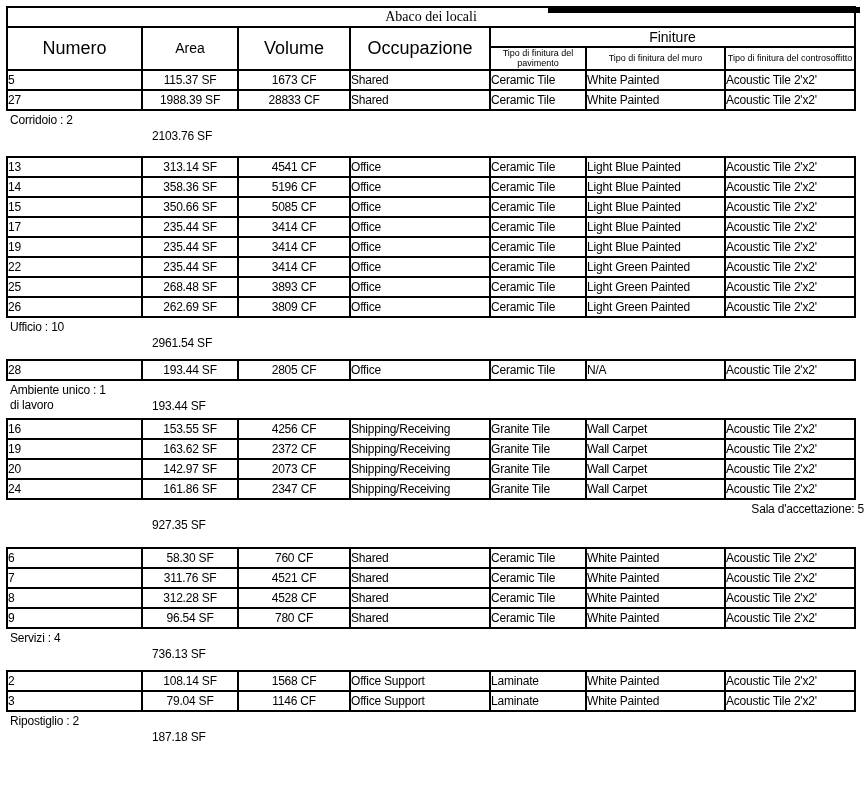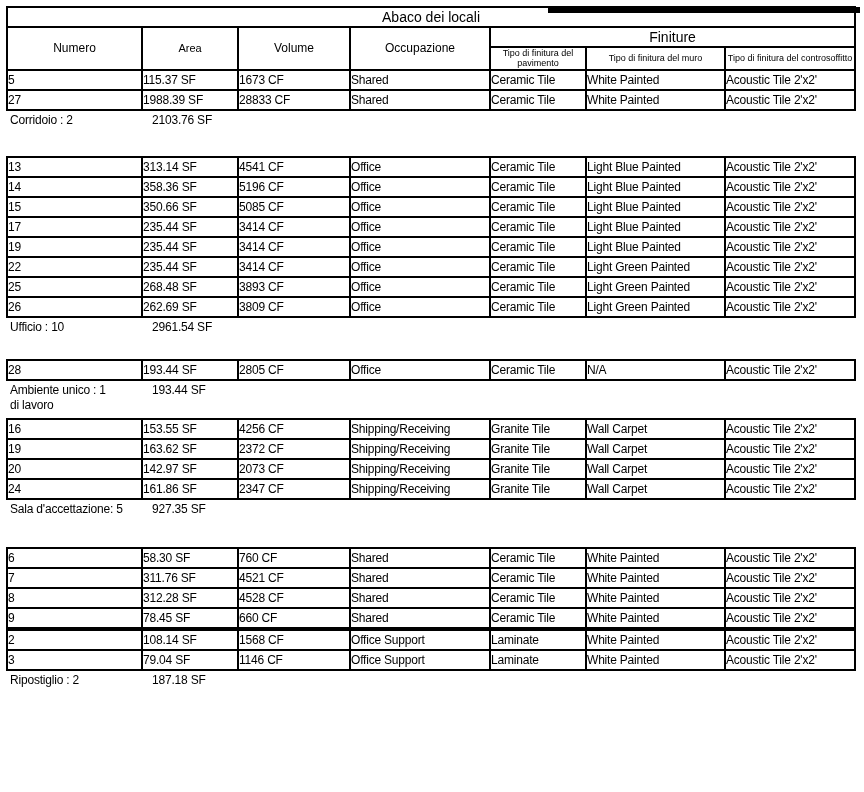--- a/index.html
+++ b/index.html
@@ -34,29 +34,30 @@
     overflow: hidden;
     font-weight: normal;
   }
 
   .r-title th {
     height: 18px;
     font-size: 14px;
     font-weight: bold;
     text-align: center;
     white-space: nowrap;
+    font-family: Liberation Serif, serif;
   }
   .h-main {
-    font-size: 12px;
+    font-size: 18px;
     font-weight: bold;
     text-align: center;
     vertical-align: middle;
     white-space: nowrap;
   }
-  .h-area { font-size: 11px; }
+  .h-area { font-size: 14px; }
   .h-band {
     height: 18px;
     font-size: 14px;
     font-weight: bold;
     text-align: center;
     white-space: nowrap;
   }
   .r-sub th {
     height: 20px;
     font-size: 9px;
@@ -69,37 +70,37 @@
 
   .r-data td {
     height: 18px;
     font-size: 12px;
     letter-spacing: -0.2px;
     white-space: nowrap;
     text-align: left;
     padding: 0 3px;
     vertical-align: middle;
   }
-  .r-data td.c-ctr { }
+  .r-data td.c-ctr { text-align: center; }
 
   .gfooter {
     position: relative;
     margin: 2px 0 0 6px;
     font-size: 12px;
     line-height: 15px;
     letter-spacing: -0.2px;
   }
   .gf-label, .gf-label2 { display: block; padding-left: 4px; white-space: nowrap; }
   .gf-label2:empty { display: none; }
-  .gf-total { position: absolute; left: 146px; top: 0; white-space: nowrap; }
+  .gf-total { position: absolute; left: 146px; top: 16px; white-space: nowrap; }
 
   .f-g1 { margin-bottom: 28px; }
   .f-g2 { margin-bottom: 24px; }
   .f-g3 { margin-bottom: 5px; }
-  .f-g4 { margin-bottom: 30px; }
+  .f-g4 { margin-bottom: 30px; text-align: right; }
   .f-g5 { margin-bottom: 24px; }
   .f-g6 { margin-bottom: 0; }
 </style>
 </head>
 <body>
 
 <div class="sheet">
 
   <div class="top-artifact"></div>
 
@@ -362,29 +363,34 @@
           <td>8</td>
           <td class="c-ctr">312.28 SF</td>
           <td class="c-ctr">4528 CF</td>
           <td>Shared</td>
           <td>Ceramic Tile</td>
           <td>White Painted</td>
           <td>Acoustic Tile 2'x2'</td>
         </tr>
         <tr class="r-data">
           <td>9</td>
-          <td class="c-ctr">78.45 SF</td>
-          <td class="c-ctr">660 CF</td>
-          <td>Shared</td>
-          <td>Ceramic Tile</td>
-          <td>White Painted</td>
-          <td>Acoustic Tile 2'x2'</td>
-        </tr>
-    </tbody>
-  </table>
+          <td class="c-ctr">96.54 SF</td>
+          <td class="c-ctr">780 CF</td>
+          <td>Shared</td>
+          <td>Ceramic Tile</td>
+          <td>White Painted</td>
+          <td>Acoustic Tile 2'x2'</td>
+        </tr>
+    </tbody>
+  </table>
+  <div class="gfooter f-g5">
+    <span class="gf-label">Servizi : 4</span>
+    <span class="gf-total">736.13 SF</span>
+
+  </div>
 
   <table class="sched">
     <colgroup>
       <col style="width:135px">
         <col style="width:96px">
         <col style="width:112px">
         <col style="width:140px">
       <col style="width:96px">
         <col style="width:139px">
         <col style="width:130px">

